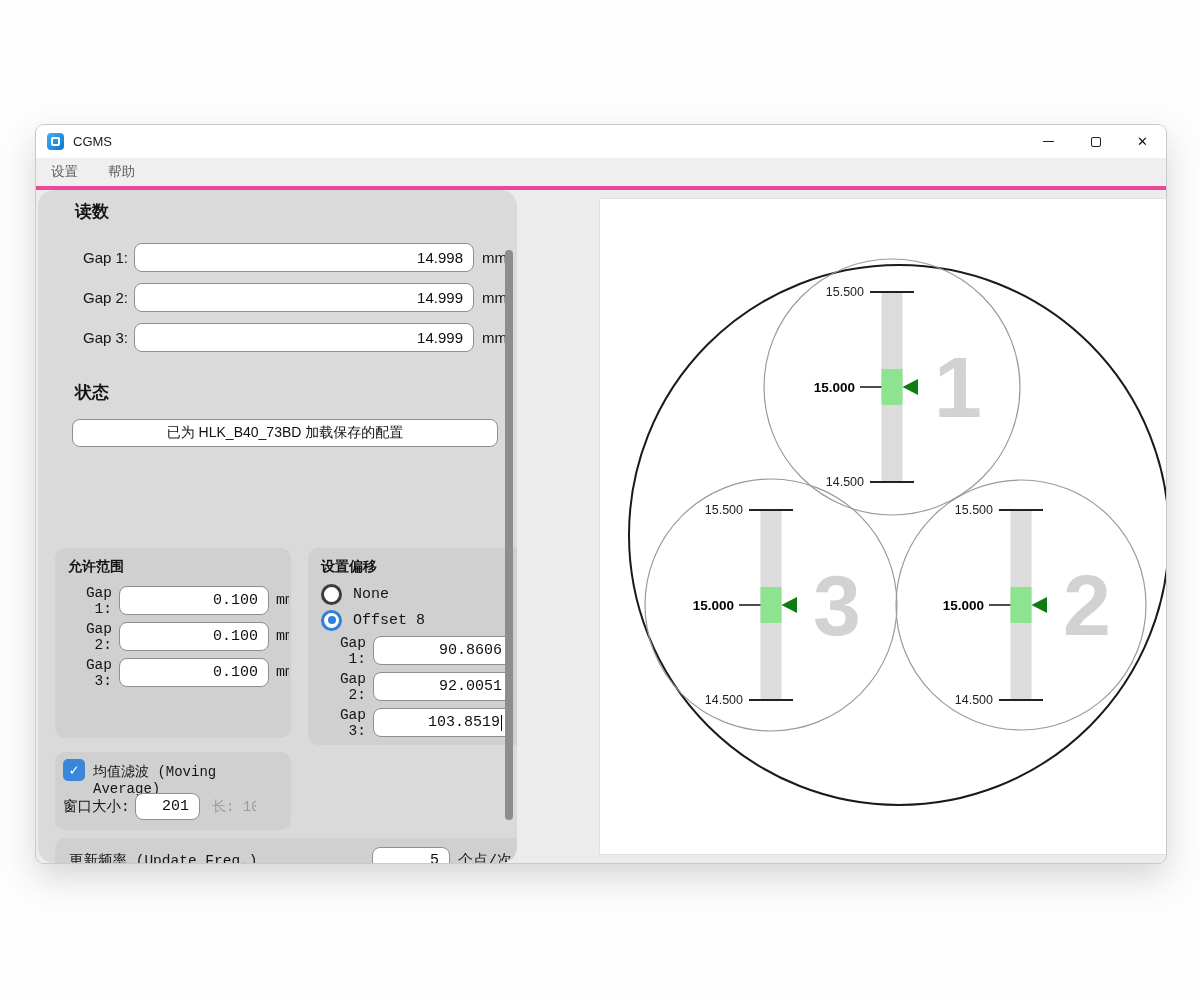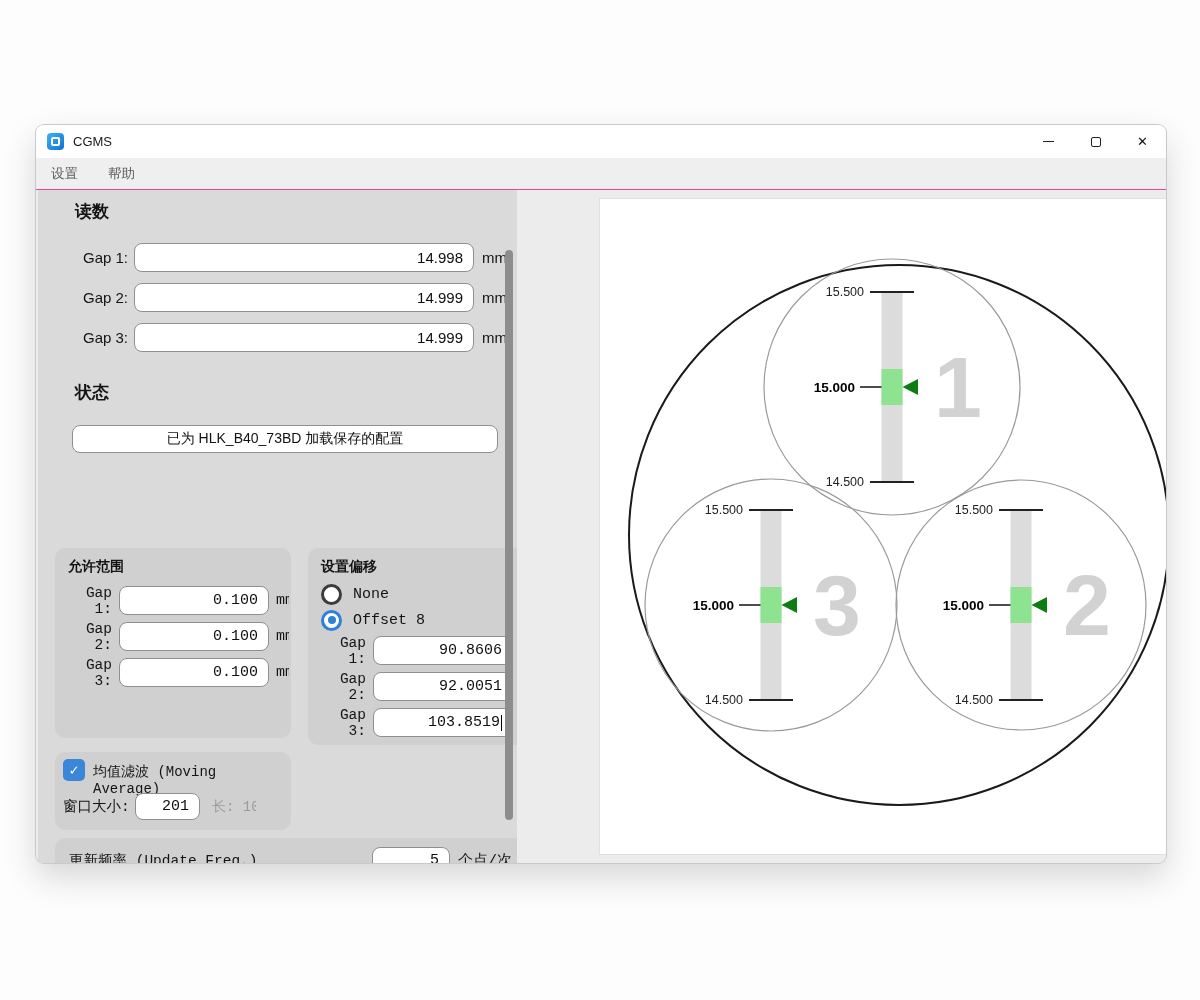--- a/index.html
+++ b/index.html
@@ -20,30 +20,30 @@
   .app-icon::after { content:""; position:absolute; inset:4px; border:2px solid #fff; border-radius:2px; }
   .title-text { margin-left:9px; font-size:13px; color:#1b1b1b; }
   .win-controls { margin-left:auto; display:flex; height:100%; }
   .win-btn { width:47px; height:100%; display:flex; align-items:center; justify-content:center; cursor:default; }
   .g-min { width:11px; height:0; border-top:1.4px solid #222; }
   .g-max { width:10px; height:10px; border:1.3px solid #222; border-radius:2px; }
   .g-close { font-size:13px; color:#111; line-height:1; }
 
   
   .menubar { position:absolute; left:0; top:33px; width:100%; height:32px; background:#efefef;
-    border-bottom:1px solid #ec4899; display:flex; align-items:center; }
+    border-bottom:4px solid #ec4899; display:flex; align-items:center; }
   .menu-item { font-size:13.5px; color:#5c5c5c; padding:0 15px; height:100%;
     display:flex; align-items:center; }
 
   
   .content { position:absolute; left:0; top:65px; width:100%; height:673px; background:#ececec; }
 
   
   .left-panel { position:absolute; left:2px; top:0; width:479px; height:673px;
-    background:#dadada; overflow:hidden; }
+    background:#dadada; overflow:hidden;border-radius:16px; }
   .scroll-thumb { position:absolute; right:4px; top:60px; width:8px; height:570px;
     background:#8d8d8d; border-radius:4px; }
 
   .h1 { position:absolute; left:37px; font-size:17px; font-weight:bold; color:#141414; }
 
   .read-row { position:absolute; left:22px; height:30px; display:flex; align-items:center; }
   .read-row .lbl { width:68px; text-align:right; font-size:15px; color:#141414; margin-right:6px; }
   .field { background:#ffffff; border:1.3px solid #8f8f8f; border-radius:8px; height:29px;
     display:flex; align-items:center; justify-content:flex-end; padding:0 10px;
     font-size:15px; color:#0e0e0e; }
@@ -139,21 +139,21 @@
           <div class="field" style="width:340px;">14.999</div>
           <span class="unit">mm</span>
         </div>
         <div class="read-row" style="top:132px;">
           <span class="lbl">Gap 3:</span>
           <div class="field" style="width:340px;">14.999</div>
           <span class="unit">mm</span>
         </div>
 
         <div class="h1" style="top:191px;">状态</div>
-        <div class="status-box center" style="top:235px;">已为 HLK_B40_73BD 加载保存的配置</div>
+        <div class="status-box center" style="top:229px;">已为 HLK_B40_73BD 加载保存的配置</div>
 
 
         <div class="group" style="left:17px; top:358px; width:236px; height:190px;">
           <div class="group-title">允许范围</div>
           <div class="mini-row" style="left:10px; top:38px;">
             <span class="lbl" style="width:47px;">Gap 1:</span>
             <div class="field" style="width:150px;">0.100</div>
             <span class="unit-clip">mm</span>
           </div>
           <div class="mini-row" style="left:10px; top:74px;">

